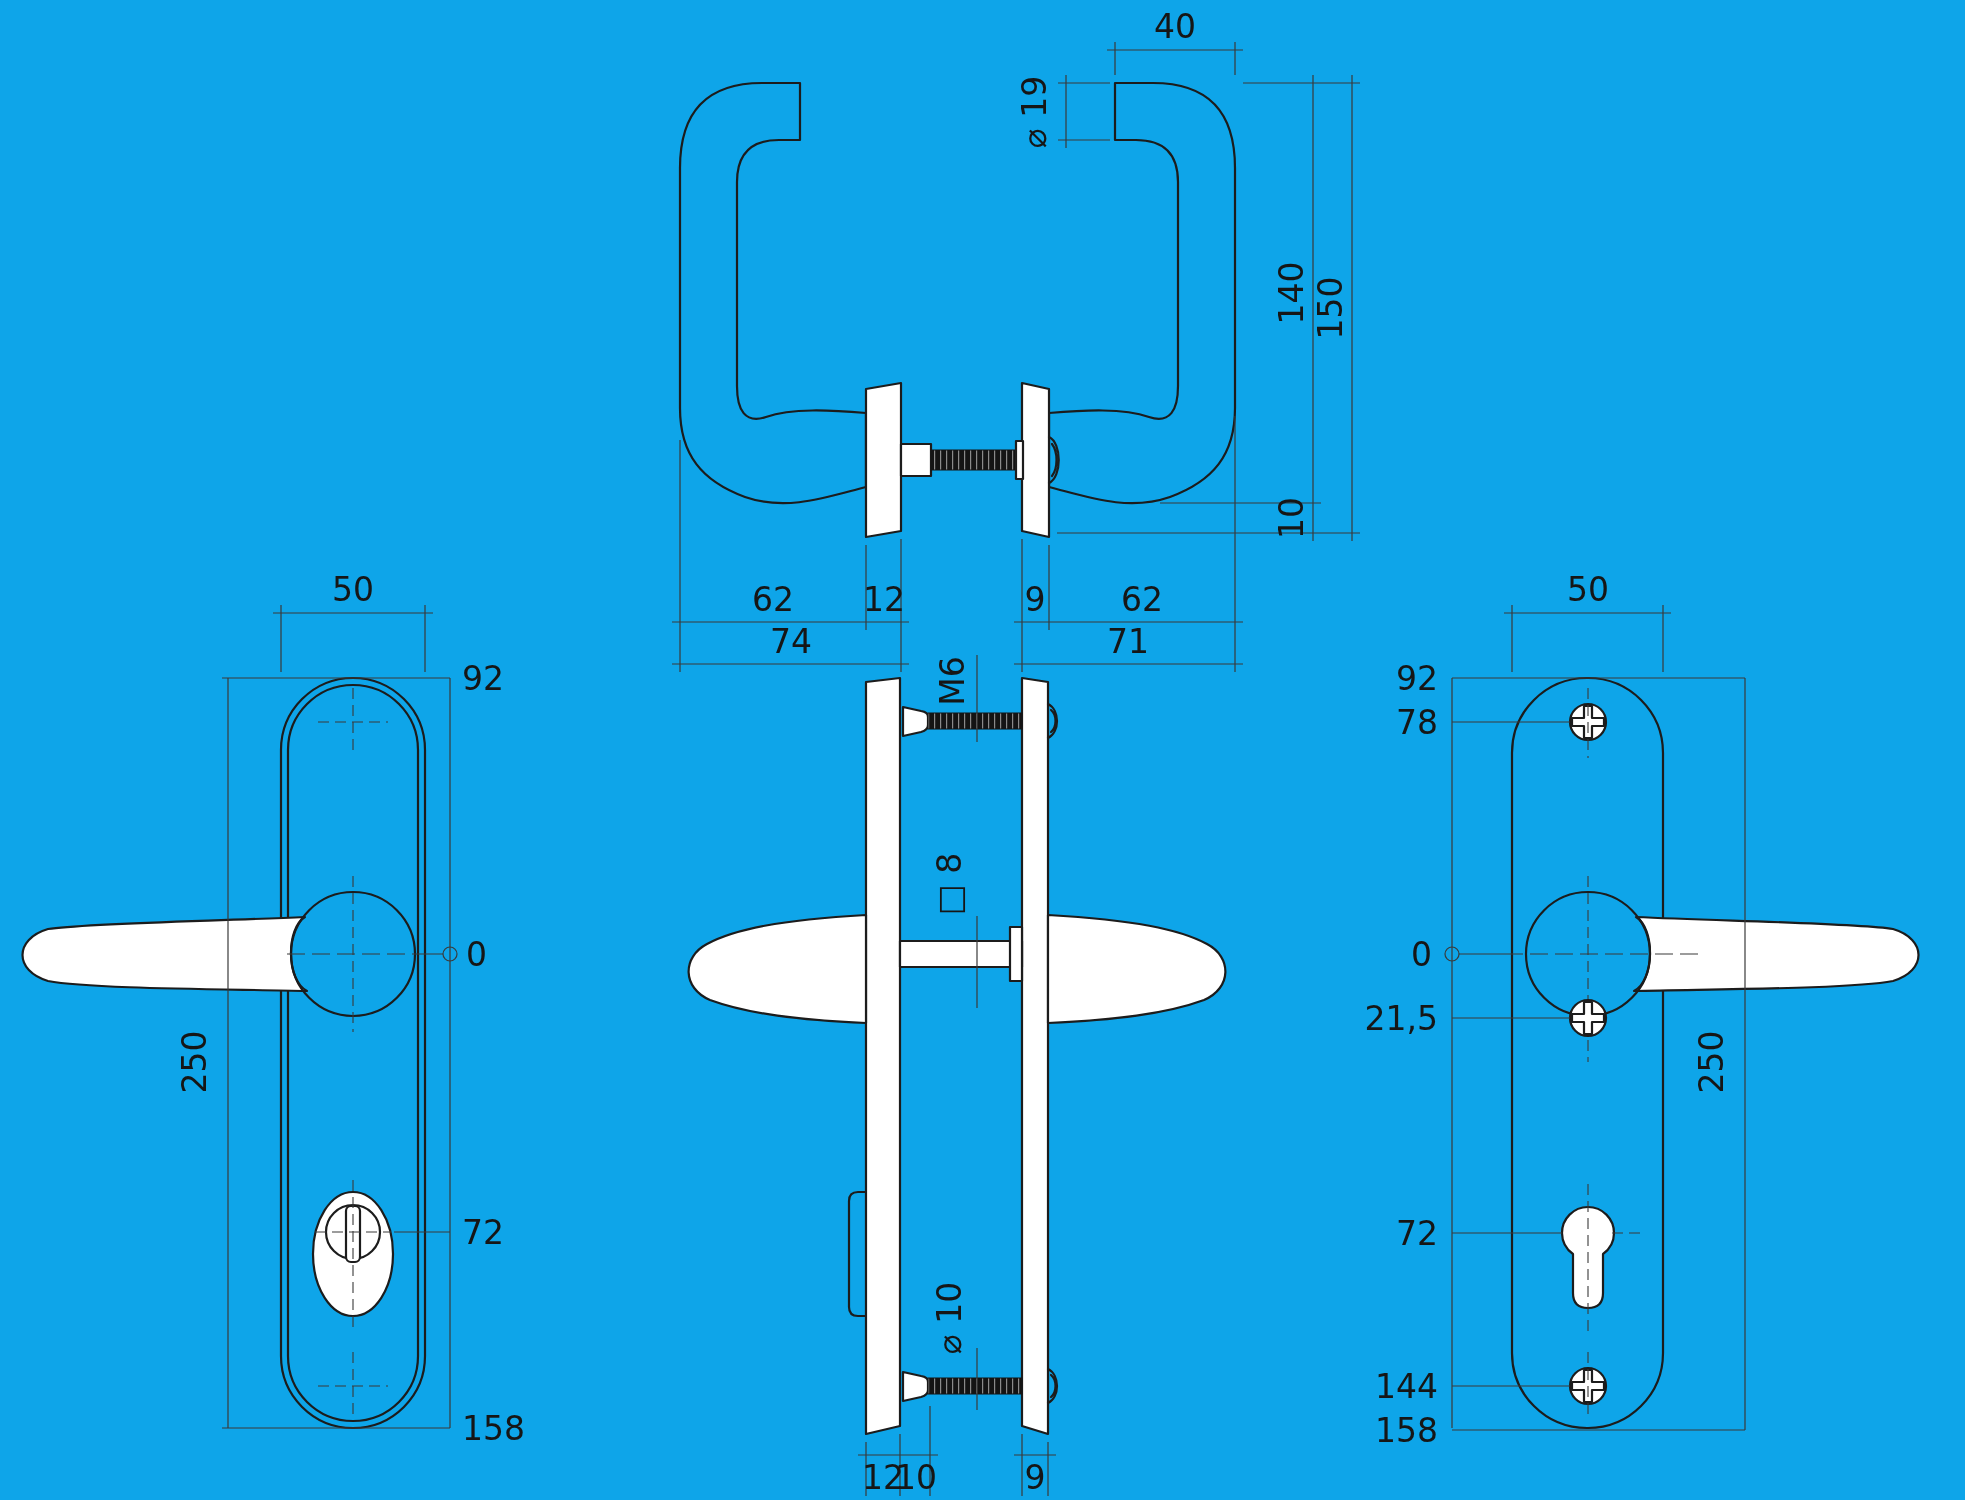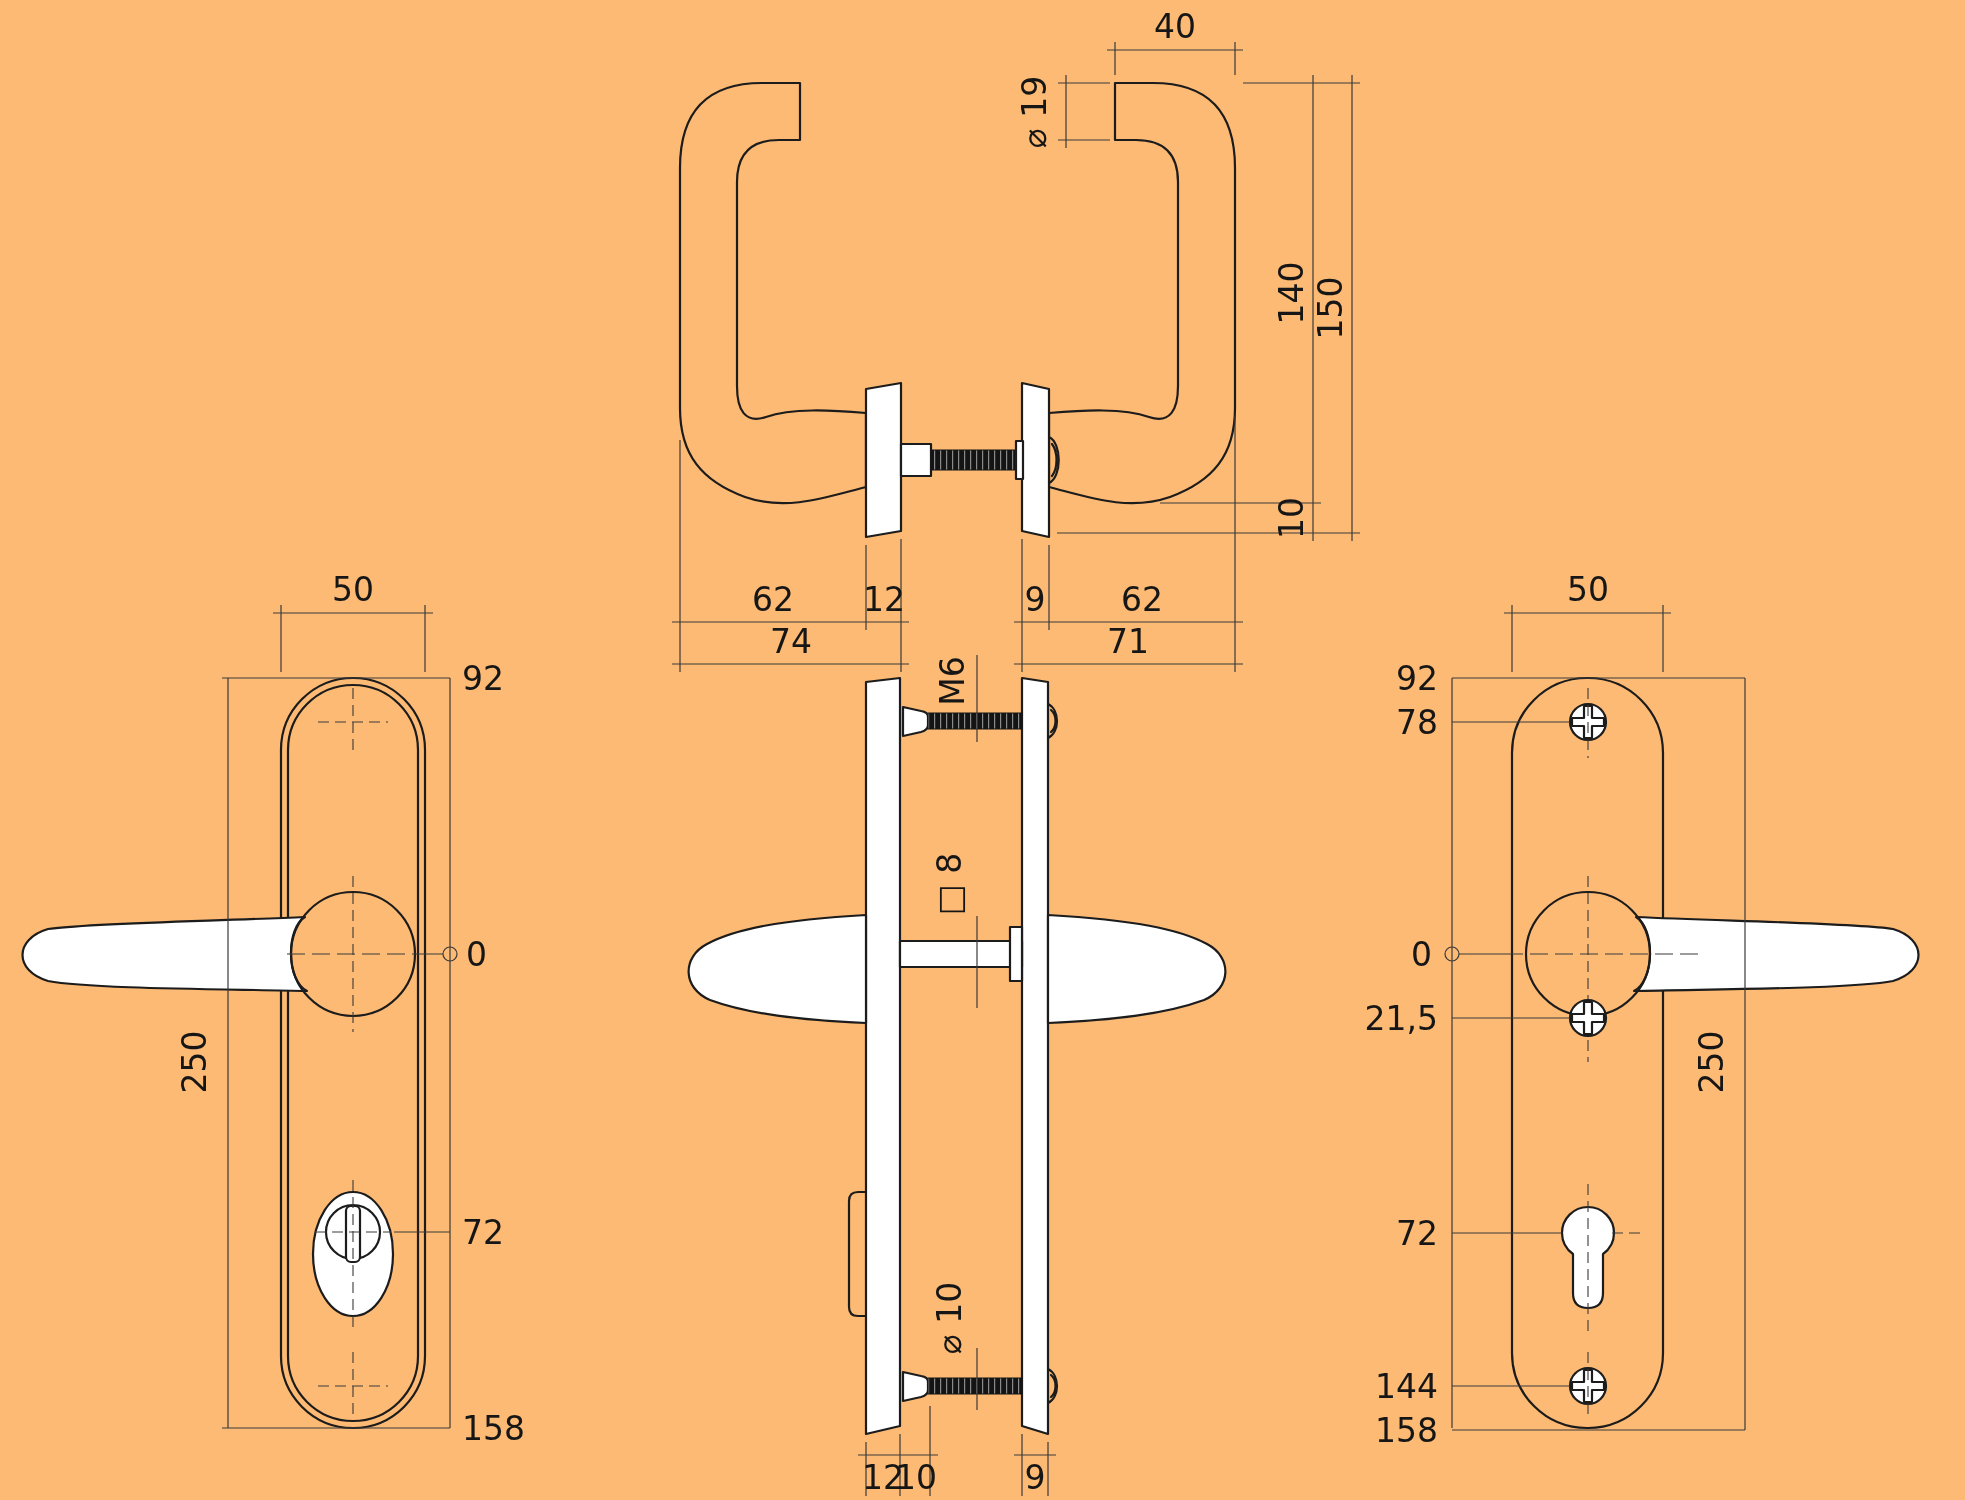--- a/index.html
+++ b/index.html
@@ -1,16 +1,16 @@
 <!DOCTYPE html>
 <html><head>
 <meta charset="utf-8">
 <style>
   html,body { margin:0; padding:0; background:#ffffff; }
-  .page { width:1965px; height:1500px; background:#fdba74; position:relative; overflow:hidden; }
+  .page { width:1965px; height:1500px; background:#0ea5e9; position:relative; overflow:hidden; }
   svg { display:block; }
   
   .ol  { fill:none; stroke:#1c1c1c; stroke-width:2.2; stroke-linejoin:round; stroke-linecap:round; }
   .olw { fill:#ffffff; stroke:#1c1c1c; stroke-width:2.2; stroke-linejoin:round; stroke-linecap:round; }
   
   .dim { fill:none; stroke:#3a3a3a; stroke-width:1.2; }
   
   .cl  { fill:none; stroke:#3a3a3a; stroke-width:1.1; stroke-dasharray:18 7; }
   .cl2 { fill:none; stroke:#3a3a3a; stroke-width:1.1; stroke-dasharray:11 6; }
   .lbl { font-family:"DejaVu Sans", "Liberation Sans", sans-serif; font-size:33px; fill:#161616; }

